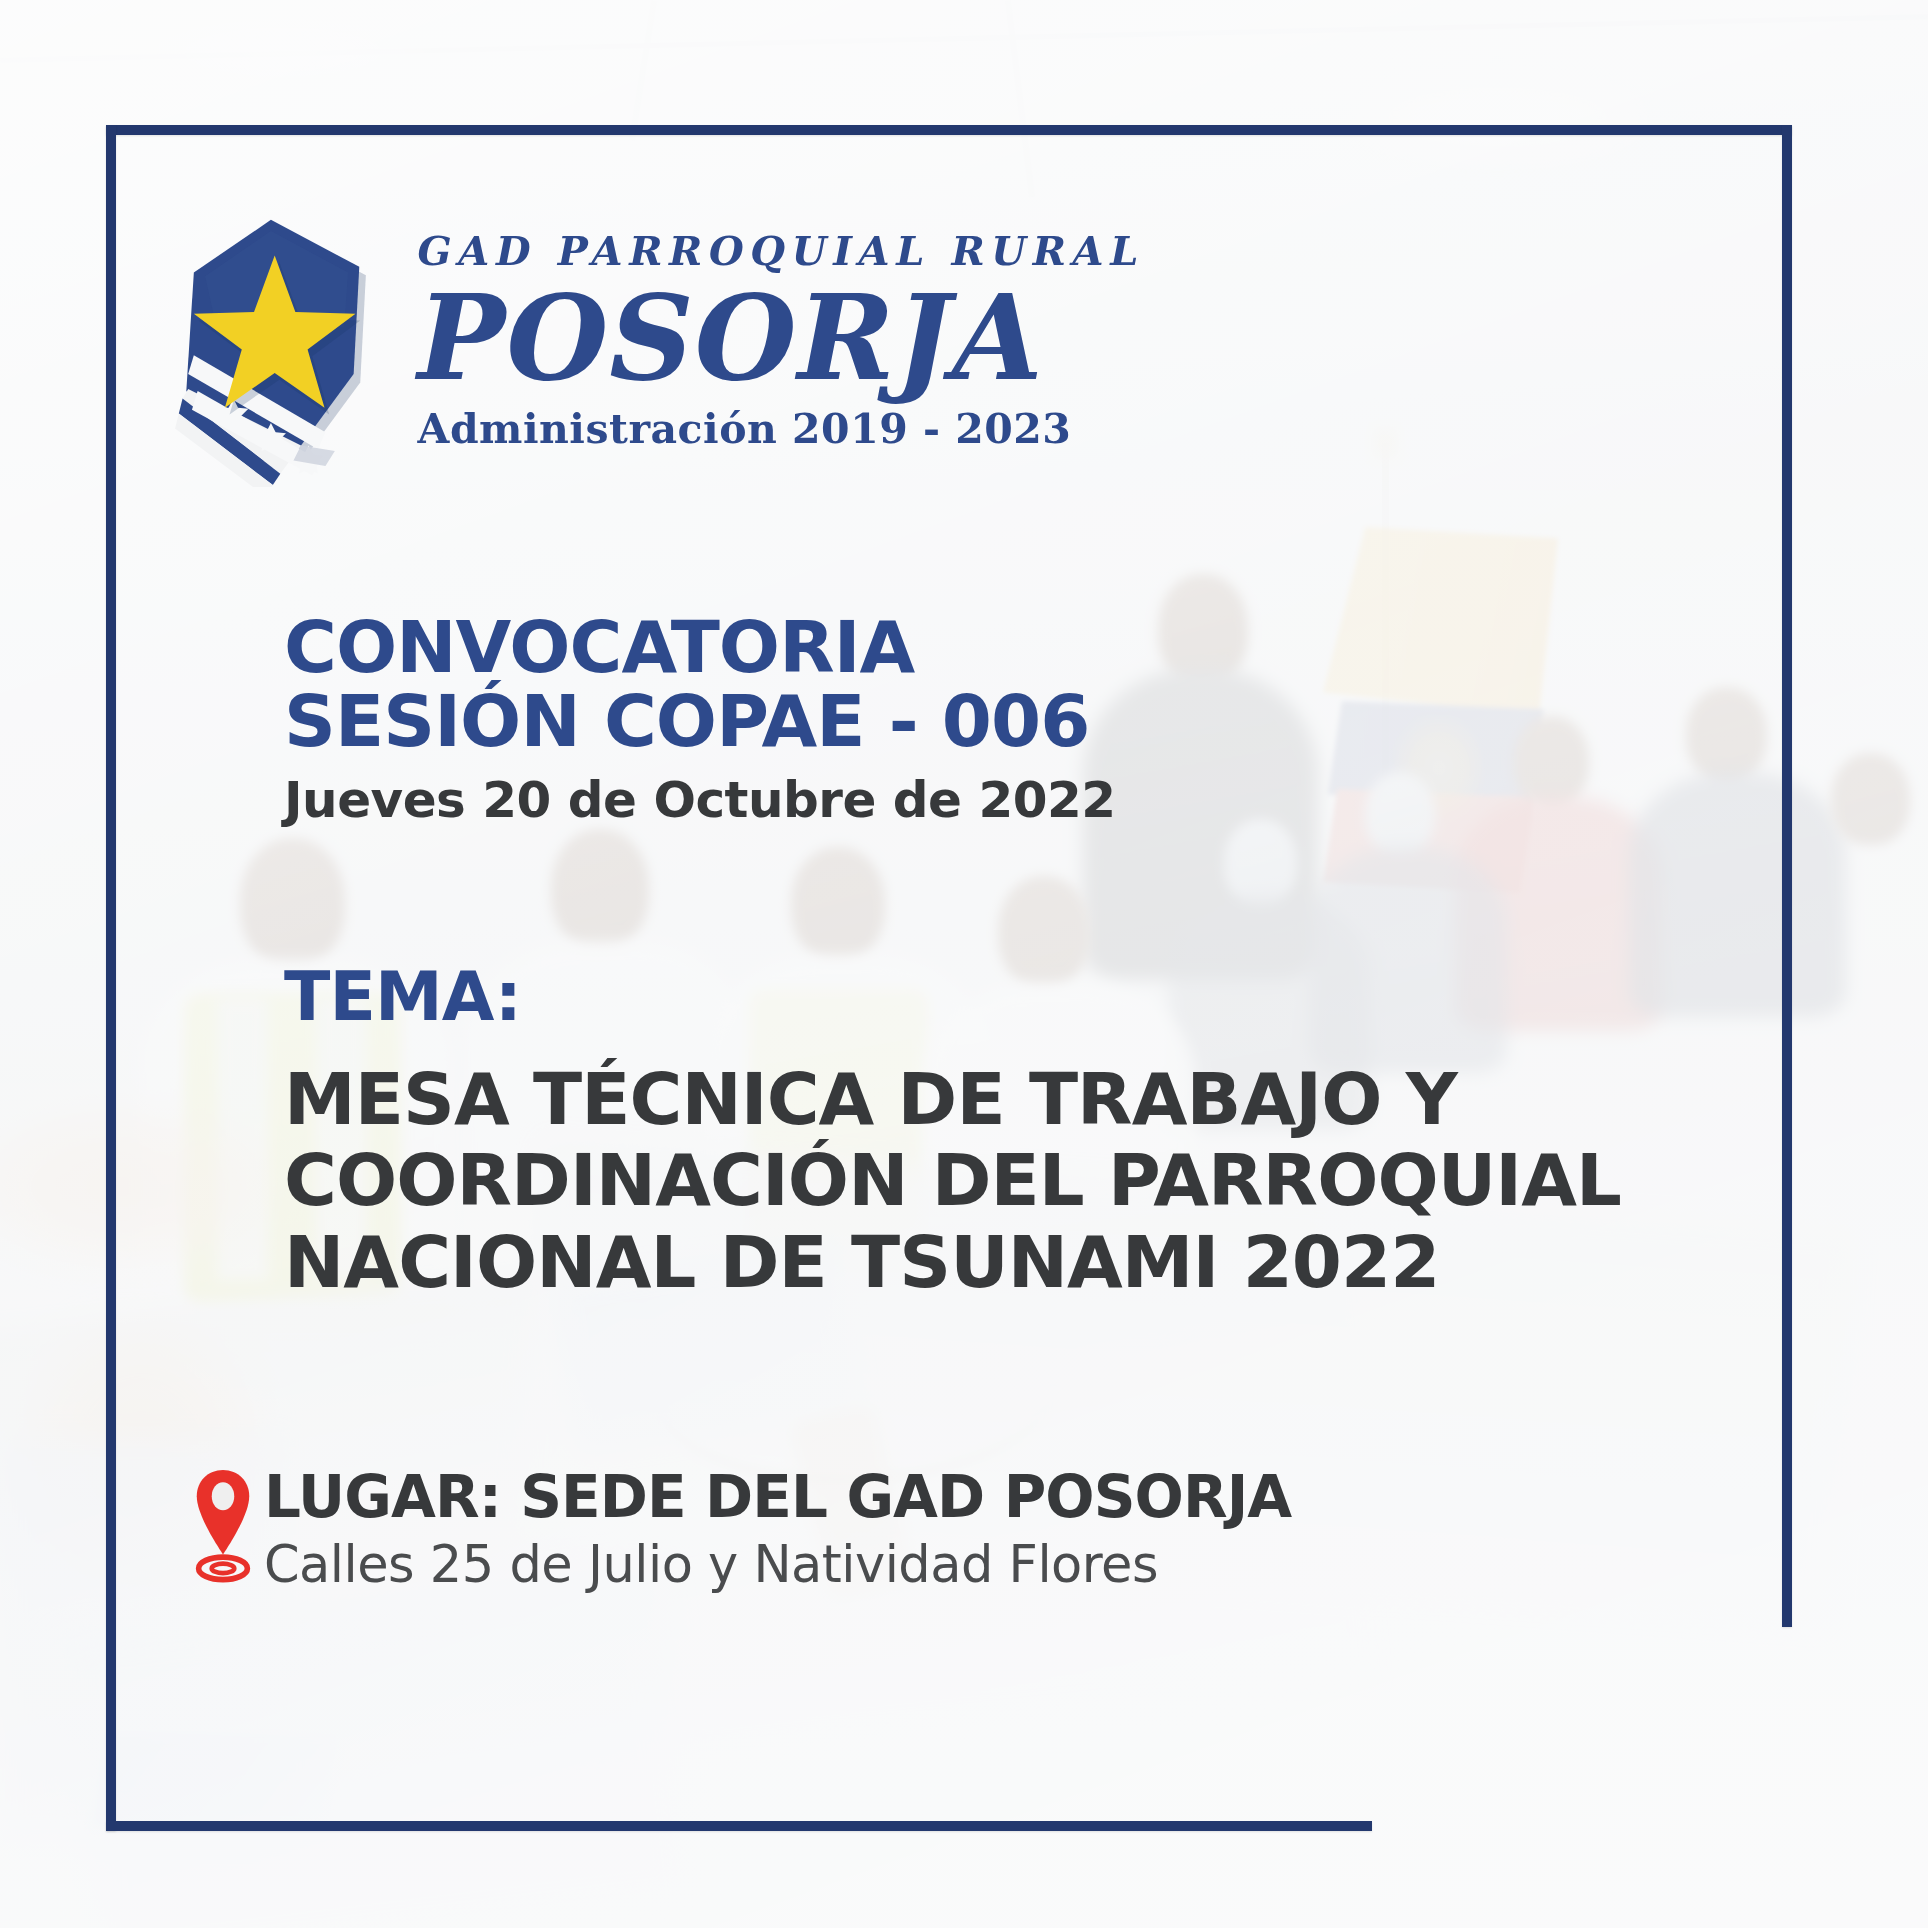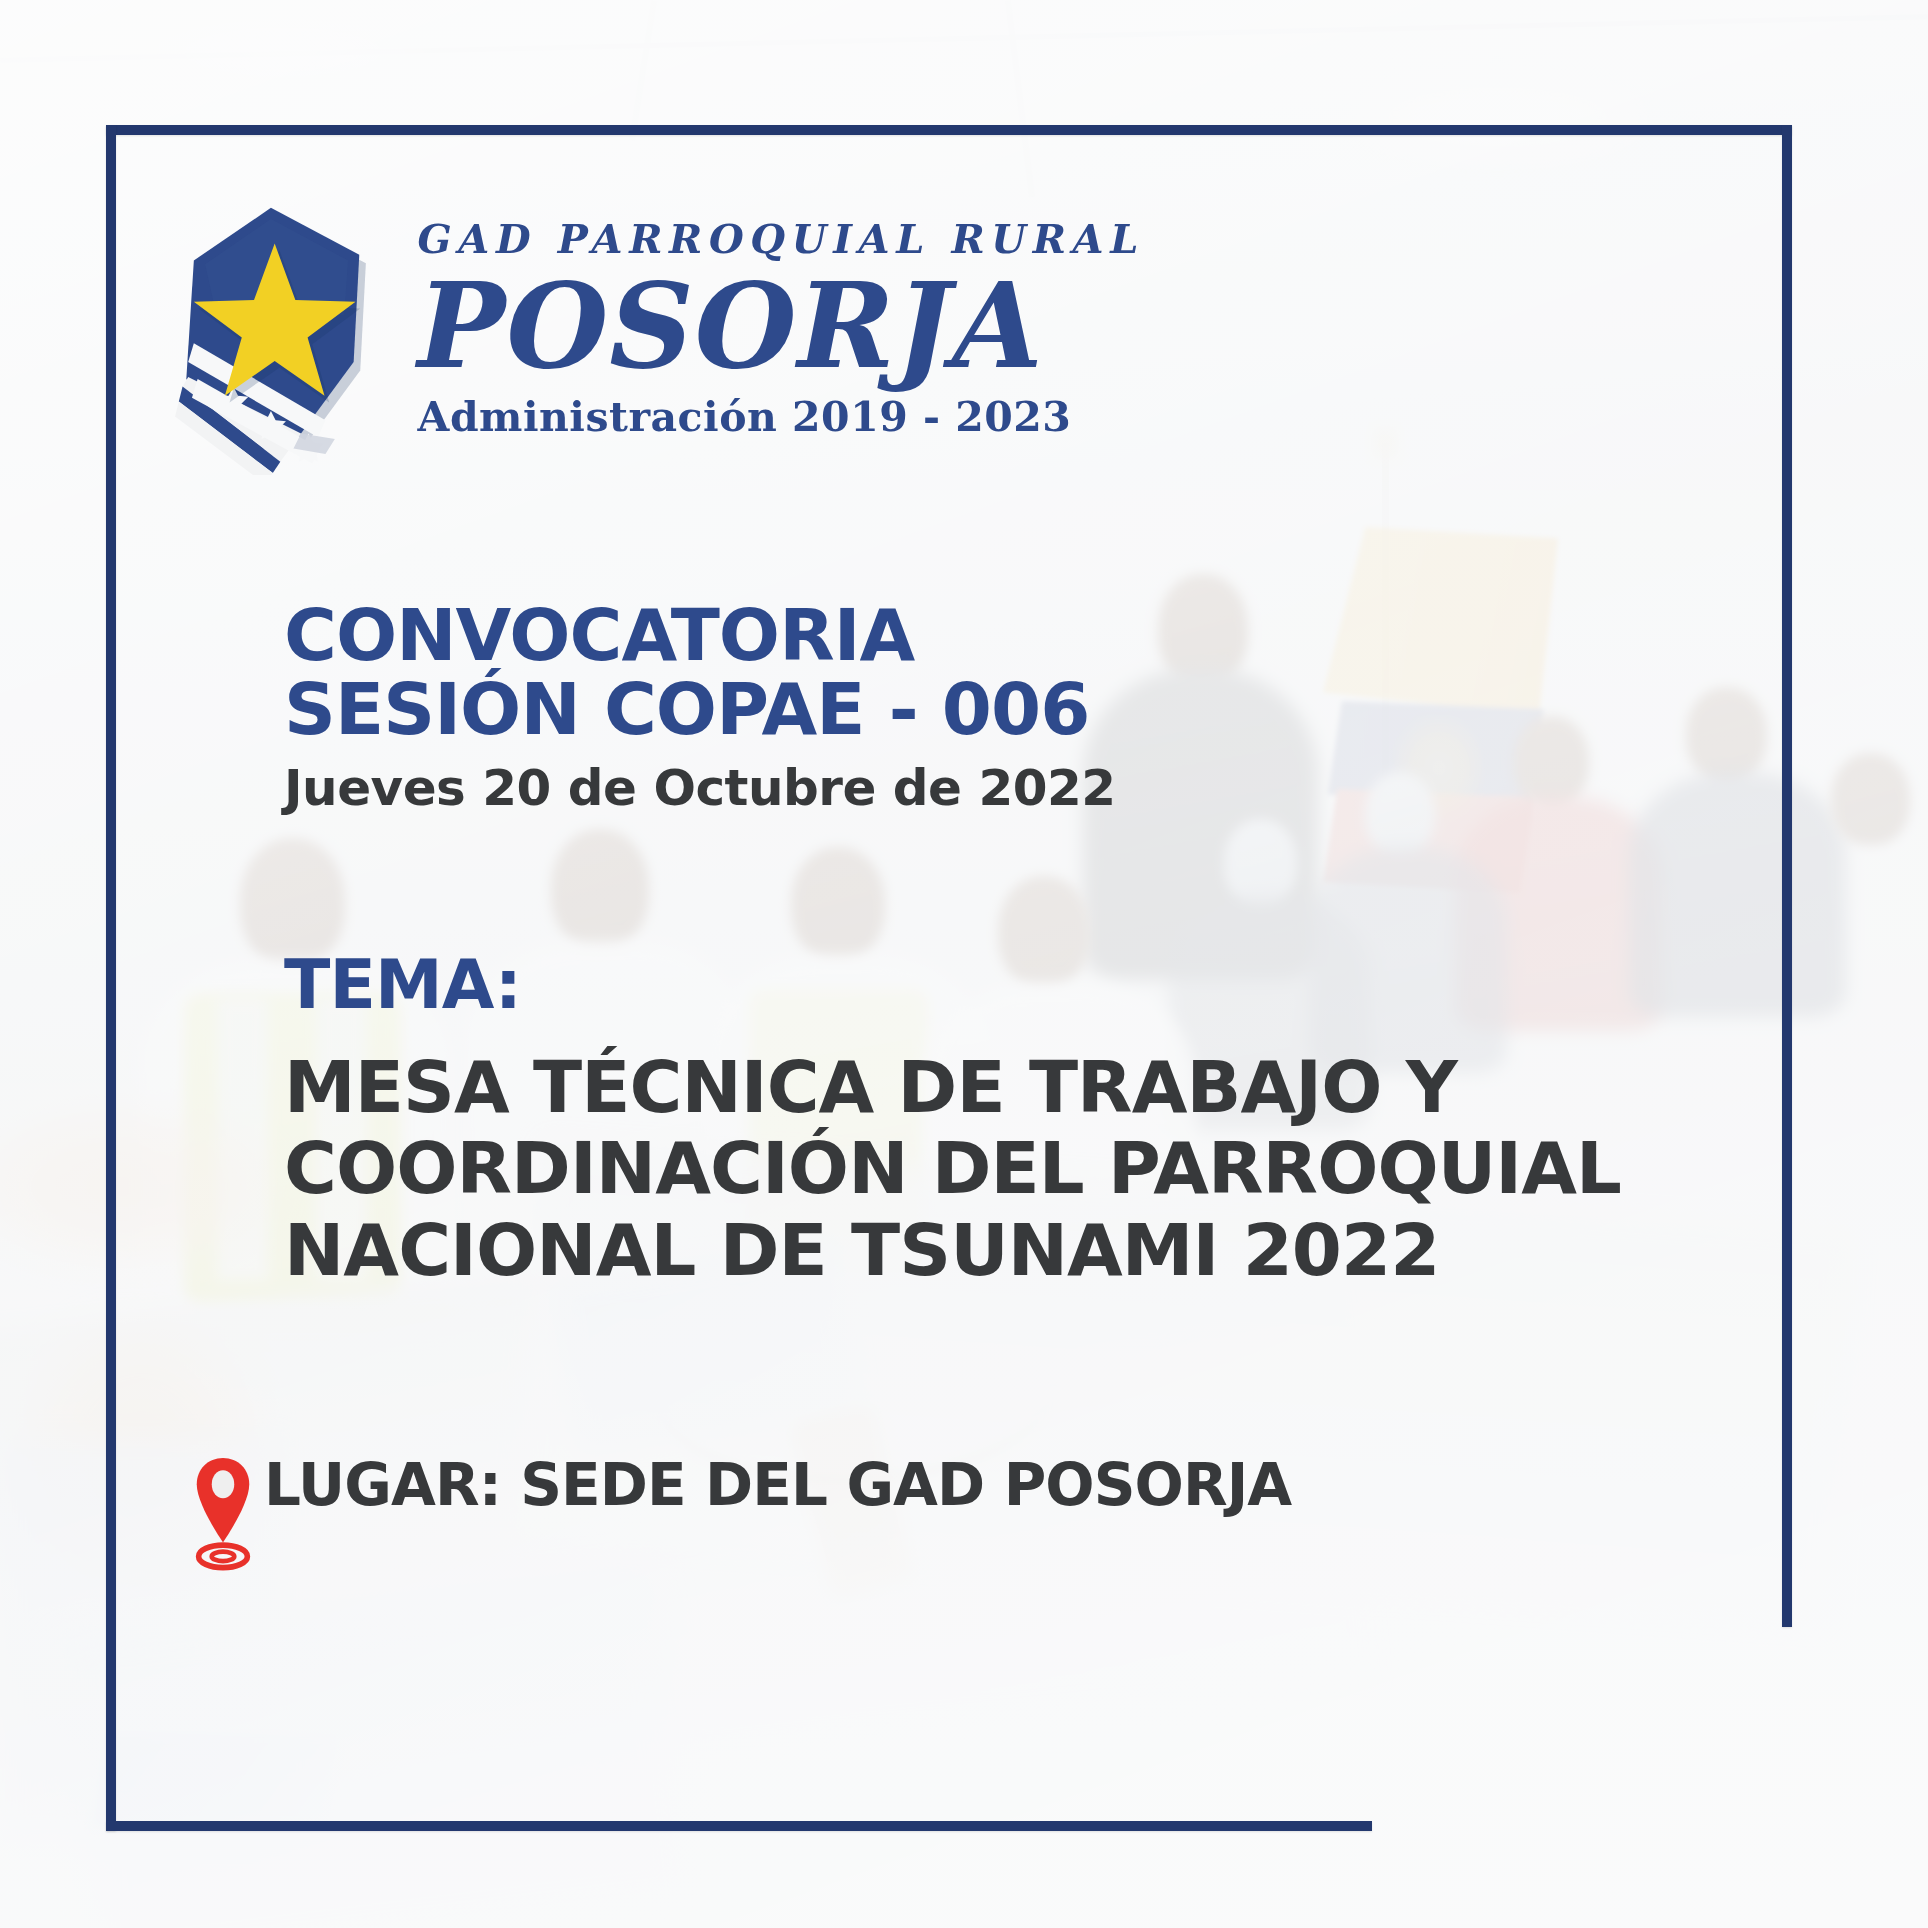--- a/index.html
+++ b/index.html
@@ -103,21 +103,21 @@
     background:linear-gradient(160deg,rgba(255,255,255,.70) 0%,rgba(255,255,255,.38) 42%,rgba(255,255,255,.55) 100%);}
 
   
   .frame-t{position:absolute;left:106px;top:125px;width:1686px;height:10.4px;background:#23386e;}
   .frame-l{position:absolute;left:106px;top:125px;width:10.4px;height:1706px;background:#23386e;}
   .frame-b{position:absolute;left:106px;top:1821px;width:1266px;height:10.4px;background:#23386e;}
   .frame-r{position:absolute;left:1782px;top:125px;width:10.4px;height:1502px;background:#23386e;}
   .frame-t,.frame-l,.frame-b,.frame-r{box-shadow:0 0.9px 1.9px rgba(0,0,0,.10);}
 
   
-  .content{position:absolute;left:0;top:0;width:1928px;height:1444px;}
+  .content{position:absolute;left:0;top:12px;width:1928px;height:1444px;}
 
   
   .logo{position:absolute;left:160px;top:202px;display:flex;align-items:flex-start;}
   .shield-wrap{position:relative;width:235px;height:273px;flex:0 0 auto;}
   .logo-text{margin-left:22.6px;margin-top:17px;}
   .logo-line1{font-family:"DejaVu Serif", serif;font-weight:bold;font-style:italic;
     font-size:40px;letter-spacing:6.6px;color:#2e4a8c;line-height:1;}
   .logo-line2{font-family:"DejaVu Serif", serif;font-weight:bold;font-style:italic;
     font-size:117px;letter-spacing:0.9px;color:#2e4a8c;line-height:1.05;margin-top:5.6px;}
   .logo-line3{font-family:"DejaVu Serif", serif;font-weight:bold;
@@ -284,20 +284,21 @@
         <div class="ico">
           <svg width="60" height="122" viewBox="0 0 64 130">
             <path d="M32 2 C16 2 4 14 4 30 C4 52 32 92 32 92 C32 92 60 52 60 30 C60 14 48 2 32 2 Z" fill="#e8312a"></path>
             <ellipse cx="32" cy="30" rx="12" ry="15" fill="#efefef"></ellipse>
             <ellipse cx="32" cy="107" rx="26" ry="12" fill="none" stroke="#e8312a" stroke-width="6"></ellipse>
             <ellipse cx="32" cy="107" rx="12" ry="5" fill="none" stroke="#e8312a" stroke-width="5"></ellipse>
           </svg>
         </div>
         <div>
           <div class="info-text">LUGAR: SEDE DEL GAD POSORJA</div>
+          <div class="info-sub">Calles 25 de Julio y Natividad Flores</div>
         </div>
       </div>
 
     </div>
 
   </div>
 </div>
 
 
 </body></html>

